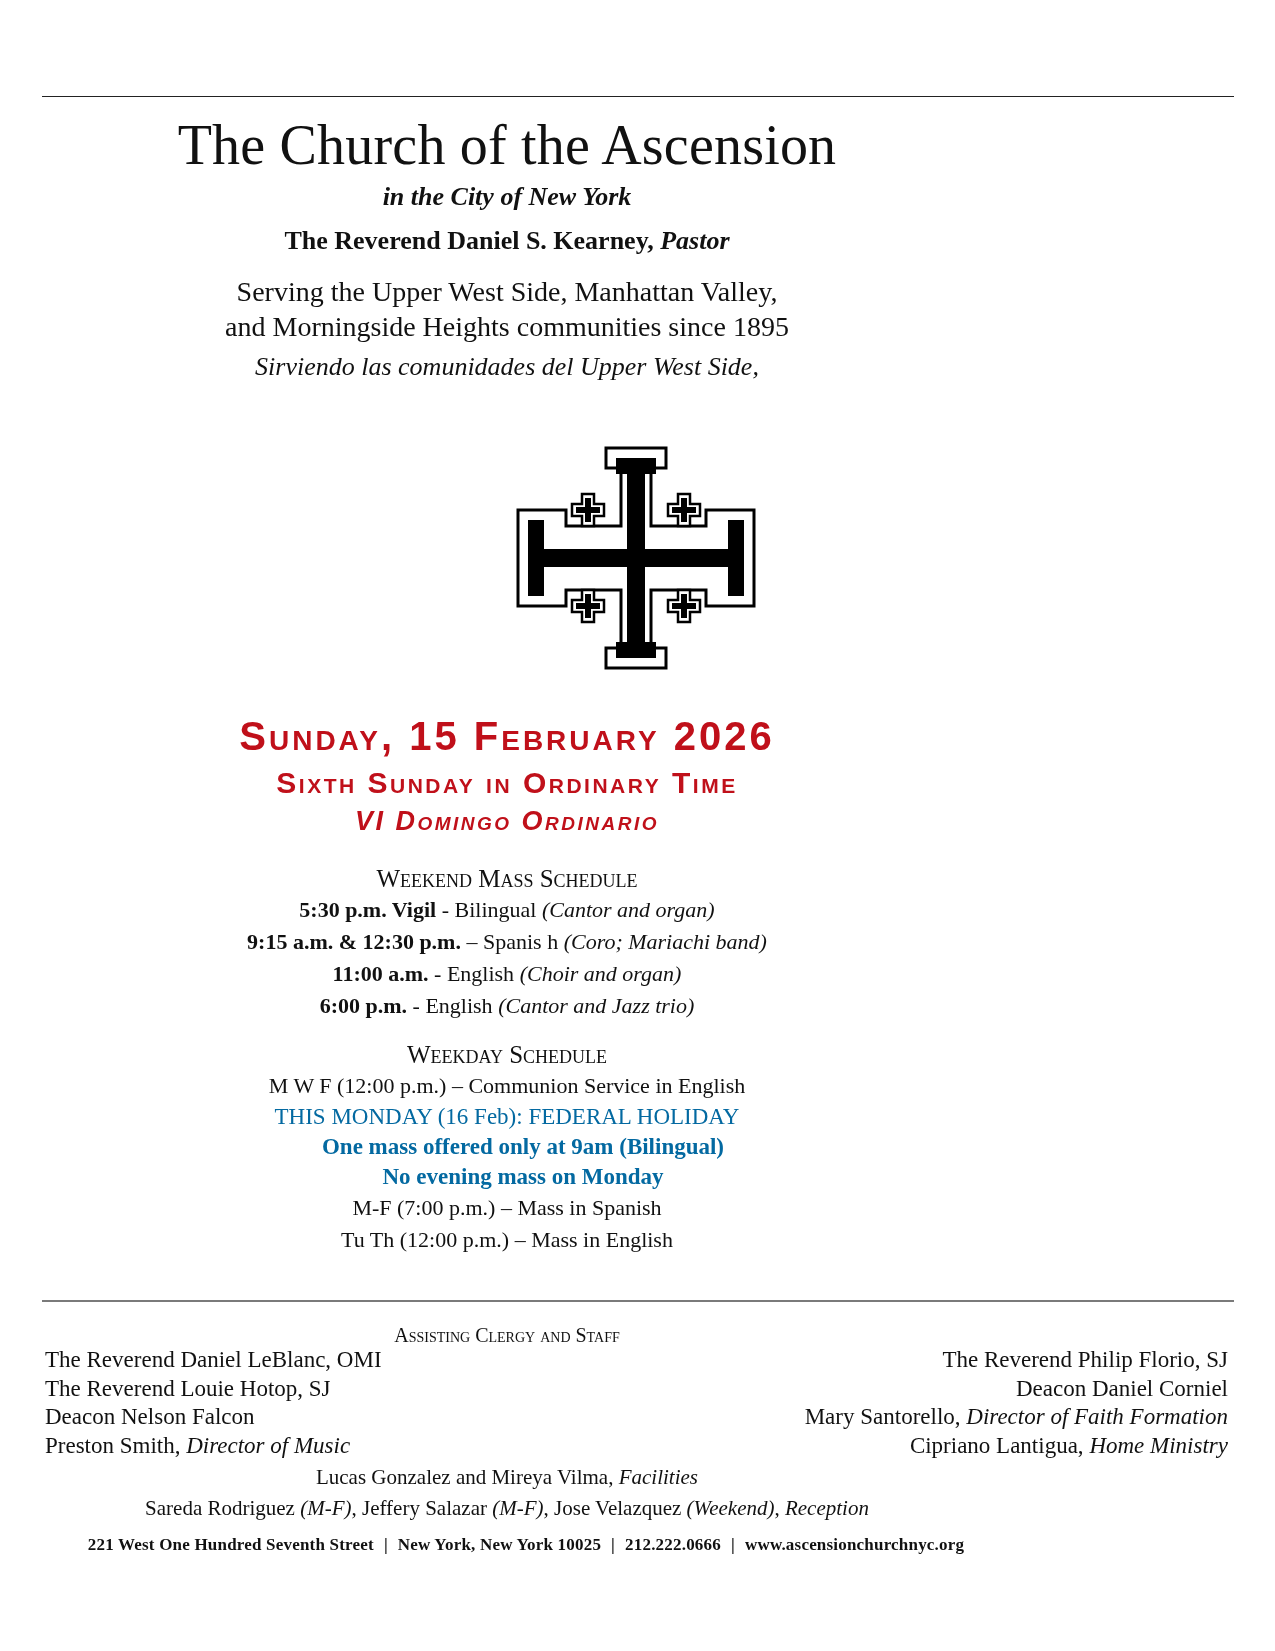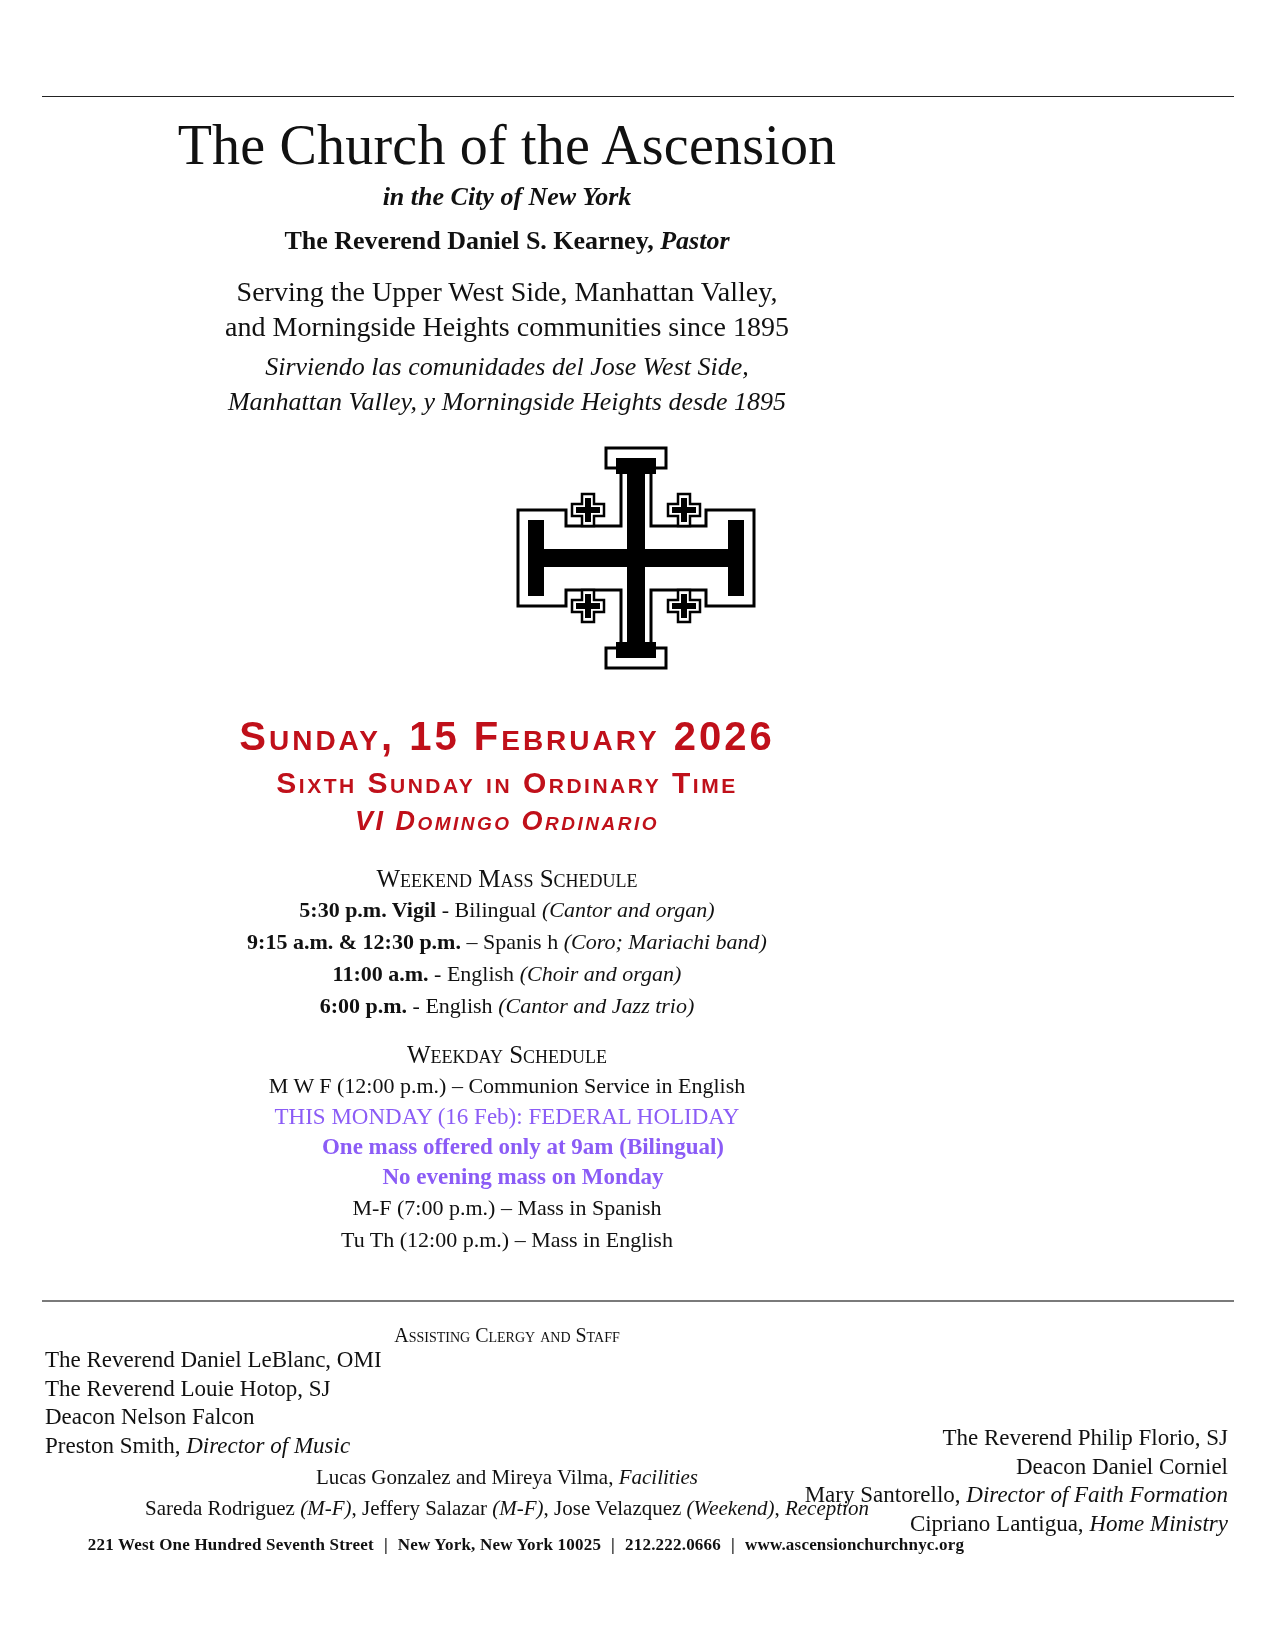--- a/index.html
+++ b/index.html
@@ -22,48 +22,47 @@
 
   .red { color: #c0101a; }
   .date { top: 712px; font-family: "Liberation Sans", sans-serif; font-weight: bold; font-size: 40px; line-height: 48px; letter-spacing: 3px; font-variant: small-caps; }
   .occasion { top: 764px; font-family: "Liberation Sans", sans-serif; font-weight: bold; font-size: 30px; line-height: 38px; letter-spacing: 2.5px; font-variant: small-caps; }
   .occasion-es { top: 804px; font-family: "Liberation Sans", sans-serif; font-weight: bold; font-style: italic; font-size: 27px; line-height: 34px; letter-spacing: 2.5px; font-variant: small-caps; }
 
   .sched-h { font-family: "Liberation Serif", serif; font-size: 25px; line-height: 30px; font-variant: small-caps; font-weight: 500; }
   .line { font-family: "Liberation Serif", serif; font-size: 22px; line-height: 32px; text-align: center; }
   .line b { font-weight: bold; }
   .line i { font-style: italic; }
-  .line.alert { color: #8b5cf6; font-size: 23px; line-height: 30px; }
+  .line.alert { color: #0369a1; font-size: 23px; line-height: 30px; }
   .line.alert.bold { font-weight: bold; padding-left: 32px; }
 
   .staff-h { top: 1322px; font-family: "Liberation Serif", serif; font-size: 20px; line-height: 26px; font-variant: small-caps; }
   .staff-col { font-family: "Liberation Serif", serif; font-size: 23px; line-height: 28.5px; }
   .staff-left { left: 45px; top: 1346px; text-align: left; }
-  .staff-right { right: 47px; top: 1424px; text-align: right; }
+  .staff-right { right: 47px; top: 1346px; text-align: right; }
   .staff-col i, .staff-center i { font-style: italic; }
   .staff-center { font-family: "Liberation Serif", serif; font-size: 21px; line-height: 31px; }
   .footer { top: 1531px; font-family: "Liberation Serif", serif; font-weight: bold; font-size: 17px; line-height: 28px; letter-spacing: 0.2px; padding-left: 19px; }
   .sep { padding: 0 10px; }
 </style>
 </head>
 <body>
 
 <div class="rule rule-top"></div>
 
 <div class="abs center title">The Church of the Ascension</div>
 <div class="abs center subtitle">in the City of New York</div>
 <div class="abs center pastor"><span>The Reverend Daniel S. Kearney, </span><i>Pastor</i></div>
 
 <div class="abs center serving">
   <div>Serving the Upper West Side, Manhattan Valley,</div>
   <div>and Morningside Heights communities since 1895</div>
 </div>
 <div class="abs center sirviendo">
-  <div>Sirviendo las comunidades del Jose West Side,</div>
-  <div>Manhattan Valley, y Morningside Heights desde 1895</div>
+  <div>Sirviendo las comunidades del Upper West Side,</div>
 </div>
 
 <svg class="abs cross" viewBox="0 0 240 224" xmlns="http://www.w3.org/2000/svg">
 
   <g fill="none" stroke="#000" stroke-width="3">
     <path d="M90 2 H150 V22 H135 V80 H190 V64 H238 V160 H190 V144 H135 V202 H150 V222 H90 V202 H105 V144 H50 V160 H2 V64 H50 V80 H105 V22 H90 Z"></path>
   </g>
 
   <g fill="#000">
     <rect x="100" y="12" width="40" height="16"></rect>

